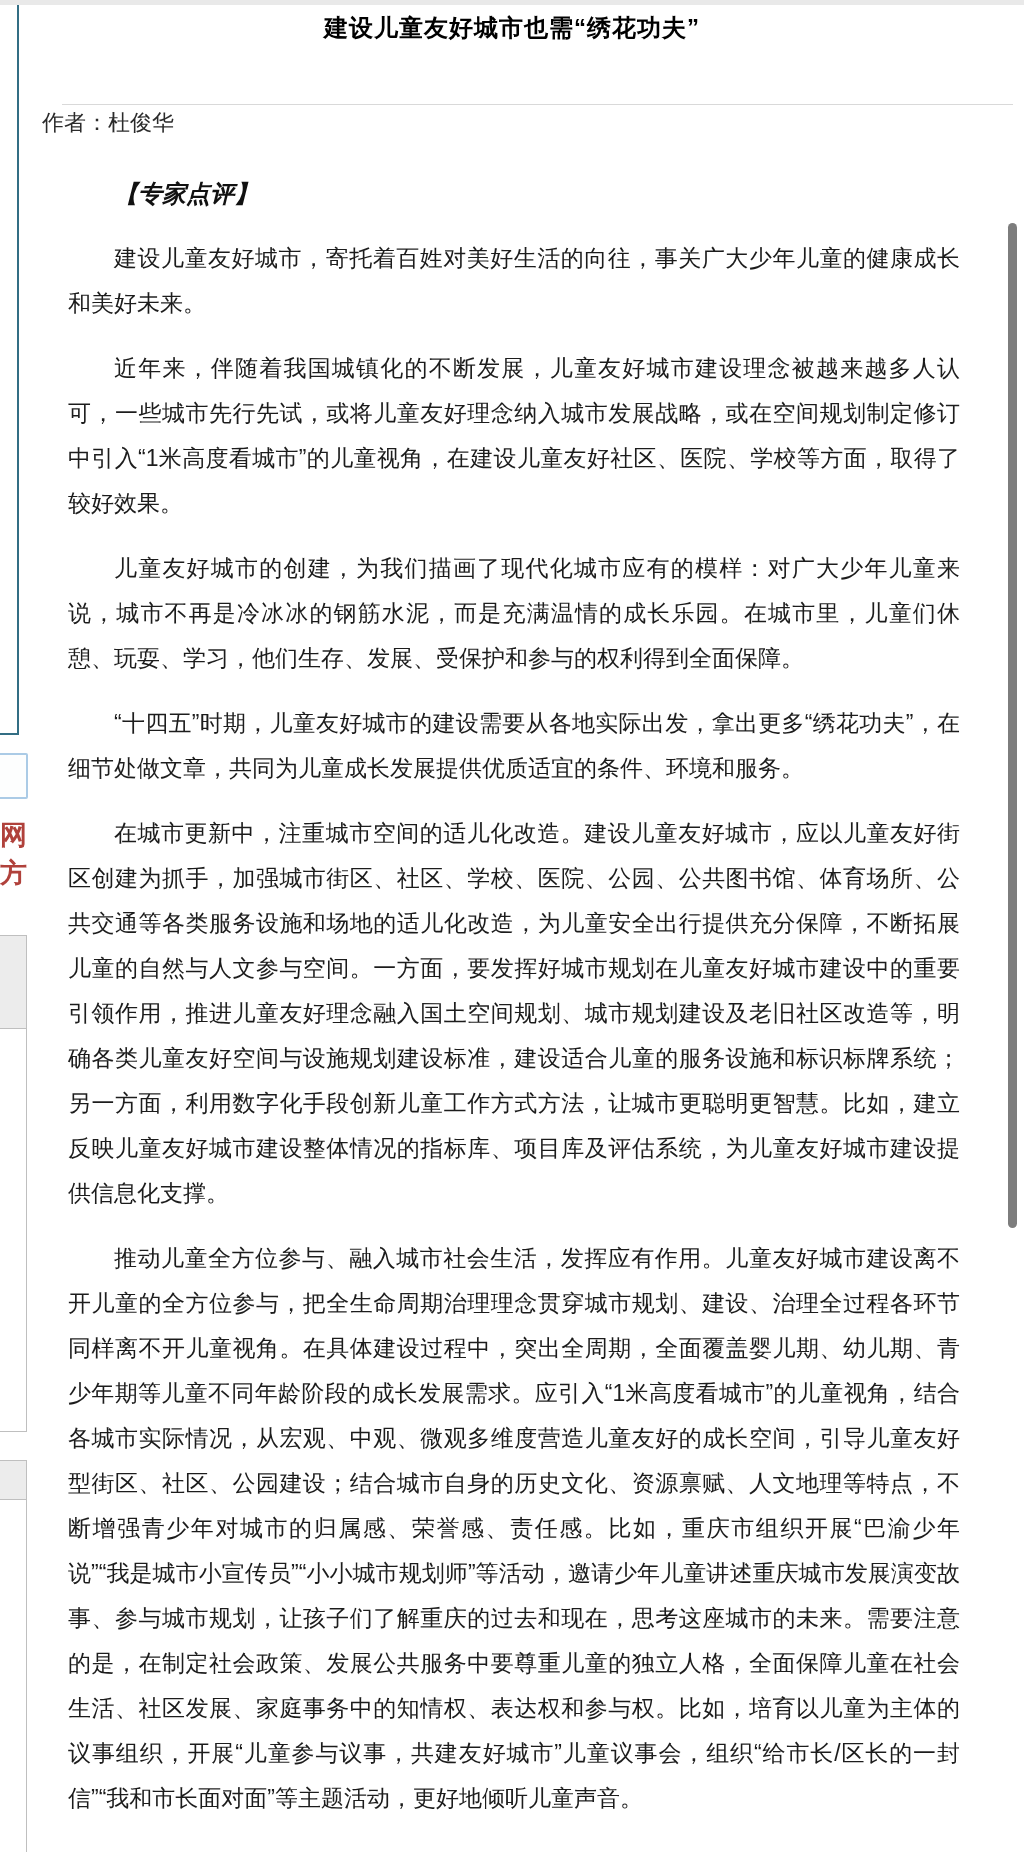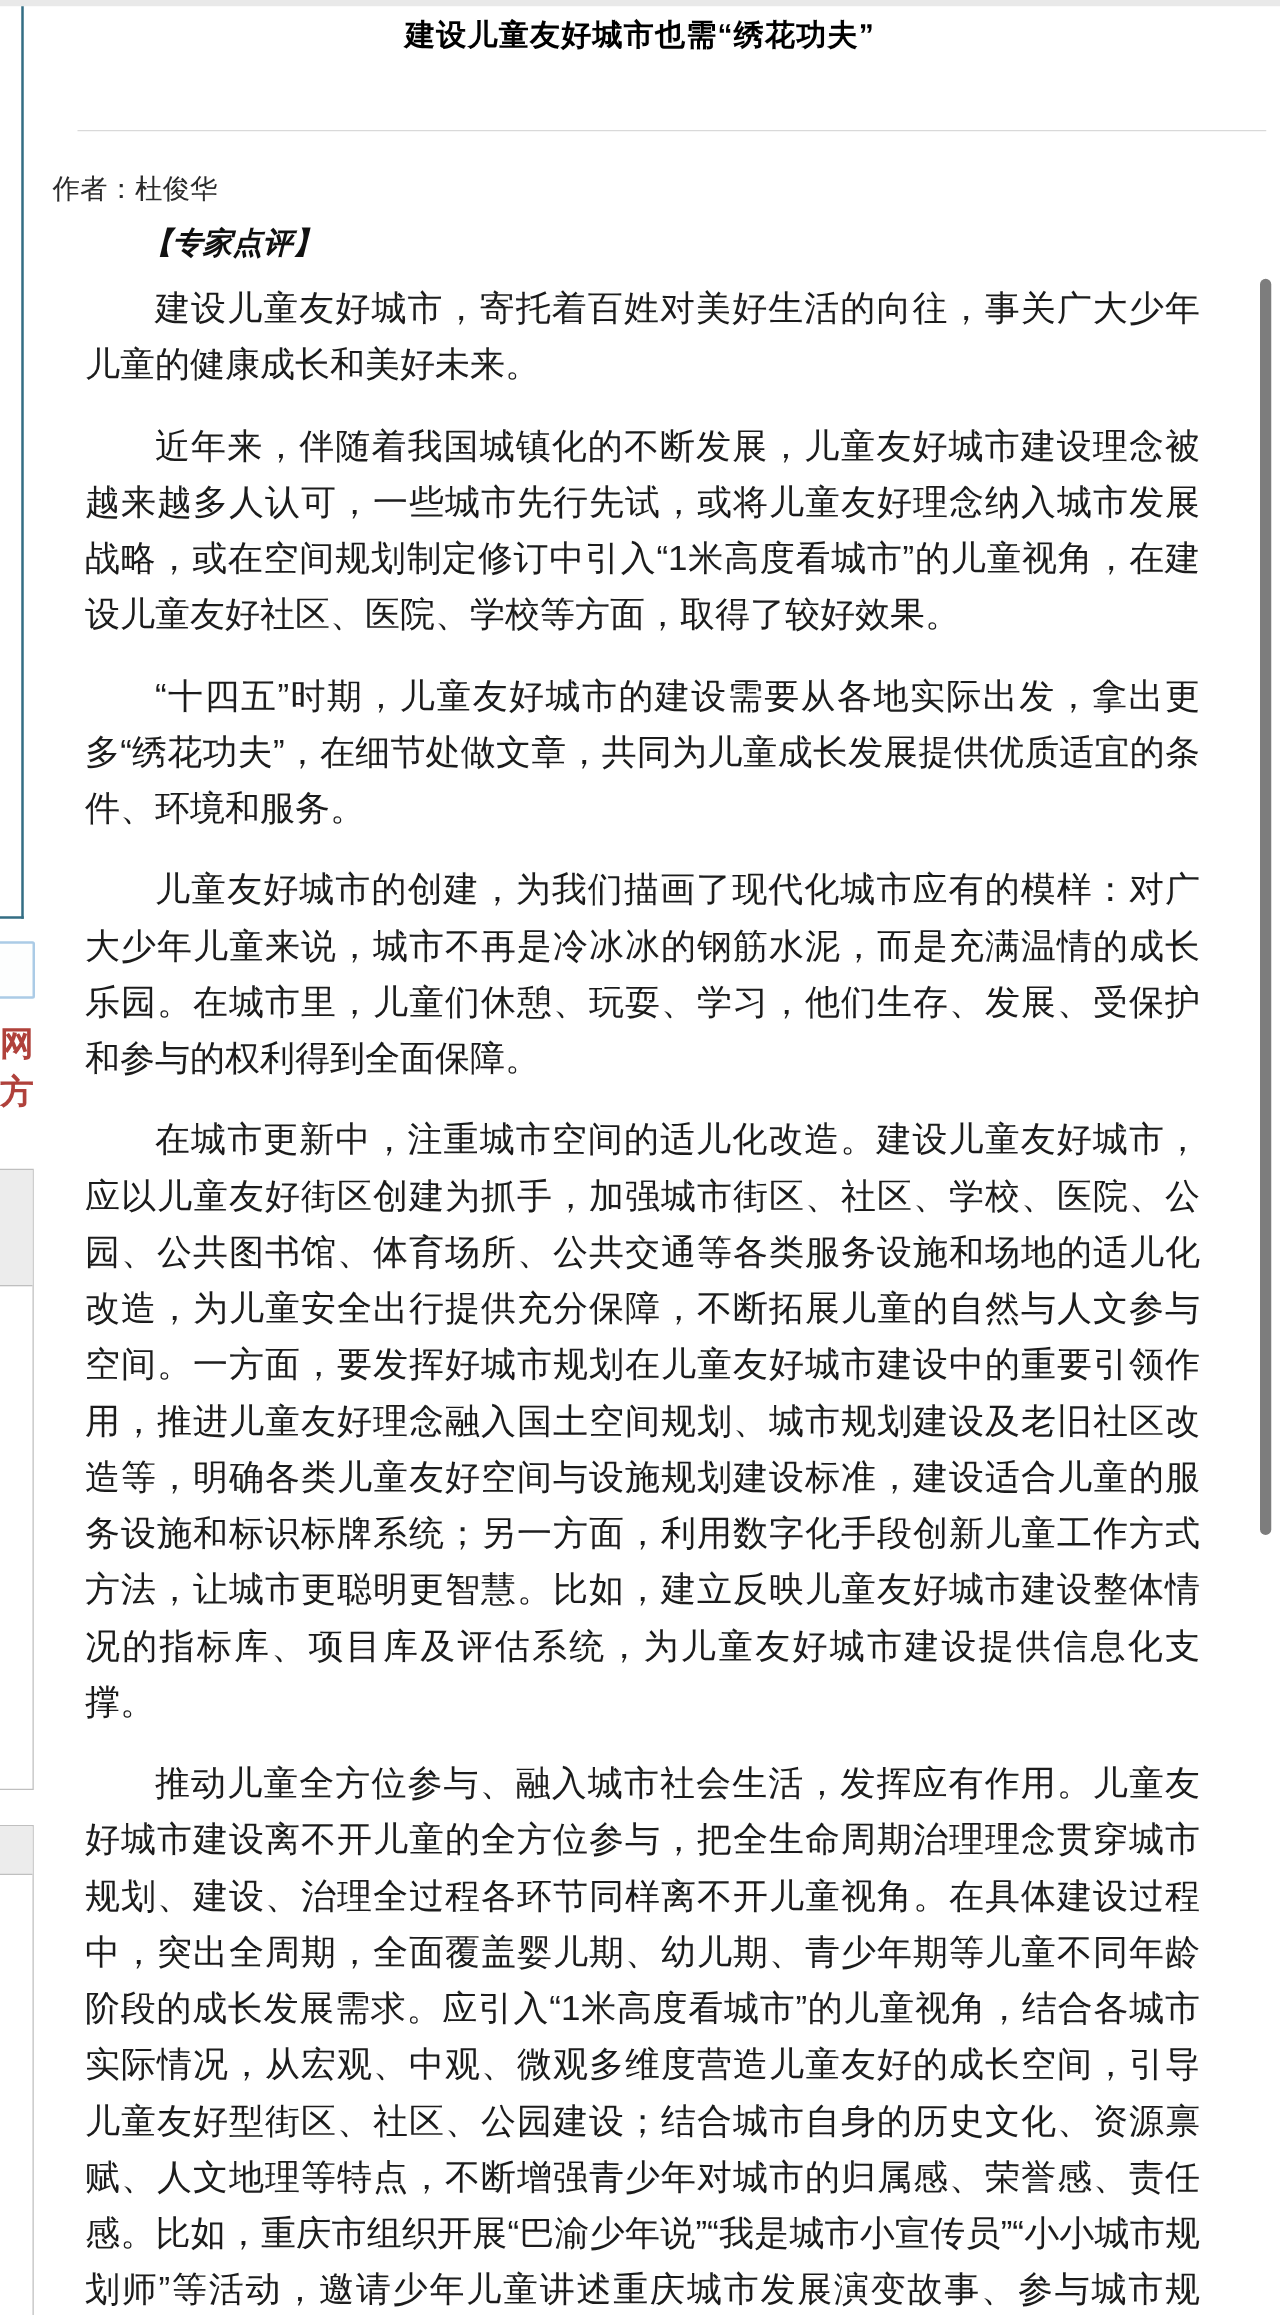--- a/index.html
+++ b/index.html
@@ -35,35 +35,35 @@
   
   .article{position:absolute;left:0;top:0;width:1024px;}
   h1.title{
     position:absolute;top:12px;left:60px;width:904px;margin:0;
     text-align:center;font-size:24px;font-weight:bold;color:#000;
     letter-spacing:1px;
   }
   .rule{position:absolute;top:104px;left:62px;width:951px;height:0;
     border-top:1px solid #d9d9d9;}
   .byline{
-    position:absolute;top:136px;left:42px;width:970px;
+    position:absolute;top:108px;left:42px;width:970px;
     display:flex;justify-content:space-between;align-items:baseline;
     font-size:22px;color:#2b2b2b;
   }
   .byline .source{color:#4e9cb8;}
   .section-heading{
     position:absolute;top:178px;left:62px;width:900px;margin:0;
     font-size:24px;font-weight:bold;color:#111;text-indent:52px;font-style:italic;
   }
   .body-text{
     position:absolute;top:224px;left:68px;width:892px;
   }
   .body-text p{
-    margin:0 0 20px 0;
-    font-size:28px;line-height:45px;color:#1c1c1c;
+    margin:12px 0 20px 0;
+    font-size:23px;line-height:45px;color:#1c1c1c;
     text-indent:2em;text-align:justify;
   }
 </style>
 </head>
 <body>
 
 <div class="top-strip"></div>
 
 <div class="teal-vline"></div>
 <div class="teal-hline"></div>
@@ -82,18 +82,18 @@
 <div class="article">
   <h1 class="title">建设儿童友好城市也需“绣花功夫”</h1>
   <div class="rule"></div>
   <div class="byline">
     <span class="author">作者：杜俊华</span>
   </div>
   <div class="section-heading">【专家点评】</div>
   <div class="body-text">
     <p>建设儿童友好城市，寄托着百姓对美好生活的向往，事关广大少年儿童的健康成长和美好未来。</p>
     <p>近年来，伴随着我国城镇化的不断发展，儿童友好城市建设理念被越来越多人认可，一些城市先行先试，或将儿童友好理念纳入城市发展战略，或在空间规划制定修订中引入“1米高度看城市”的儿童视角，在建设儿童友好社区、医院、学校等方面，取得了较好效果。</p>
+    <p>儿童友好城市的创建，为我们描画了现代化城市应有的模样：对广大少年儿童来说，城市不再是冷冰冰的钢筋水泥，而是充满温情的成长乐园。在城市里，儿童们休憩、玩耍、学习，他们生存、发展、受保护和参与的权利得到全面保障。</p>
     <p>“十四五”时期，儿童友好城市的建设需要从各地实际出发，拿出更多“绣花功夫”，在细节处做文章，共同为儿童成长发展提供优质适宜的条件、环境和服务。</p>
-    <p>儿童友好城市的创建，为我们描画了现代化城市应有的模样：对广大少年儿童来说，城市不再是冷冰冰的钢筋水泥，而是充满温情的成长乐园。在城市里，儿童们休憩、玩耍、学习，他们生存、发展、受保护和参与的权利得到全面保障。</p>
     <p>在城市更新中，注重城市空间的适儿化改造。建设儿童友好城市，应以儿童友好街区创建为抓手，加强城市街区、社区、学校、医院、公园、公共图书馆、体育场所、公共交通等各类服务设施和场地的适儿化改造，为儿童安全出行提供充分保障，不断拓展儿童的自然与人文参与空间。一方面，要发挥好城市规划在儿童友好城市建设中的重要引领作用，推进儿童友好理念融入国土空间规划、城市规划建设及老旧社区改造等，明确各类儿童友好空间与设施规划建设标准，建设适合儿童的服务设施和标识标牌系统；另一方面，利用数字化手段创新儿童工作方式方法，让城市更聪明更智慧。比如，建立反映儿童友好城市建设整体情况的指标库、项目库及评估系统，为儿童友好城市建设提供信息化支撑。</p>
     <p>推动儿童全方位参与、融入城市社会生活，发挥应有作用。儿童友好城市建设离不开儿童的全方位参与，把全生命周期治理理念贯穿城市规划、建设、治理全过程各环节同样离不开儿童视角。在具体建设过程中，突出全周期，全面覆盖婴儿期、幼儿期、青少年期等儿童不同年龄阶段的成长发展需求。应引入“1米高度看城市”的儿童视角，结合各城市实际情况，从宏观、中观、微观多维度营造儿童友好的成长空间，引导儿童友好型街区、社区、公园建设；结合城市自身的历史文化、资源禀赋、人文地理等特点，不断增强青少年对城市的归属感、荣誉感、责任感。比如，重庆市组织开展“巴渝少年说”“我是城市小宣传员”“小小城市规划师”等活动，邀请少年儿童讲述重庆城市发展演变故事、参与城市规划，让孩子们了解重庆的过去和现在，思考这座城市的未来。需要注意的是，在制定社会政策、发展公共服务中要尊重儿童的独立人格，全面保障儿童在社会生活、社区发展、家庭事务中的知情权、表达权和参与权。比如，培育以儿童为主体的议事组织，开展“儿童参与议事，共建友好城市”儿童议事会，组织“给市长/区长的一封信”“我和市长面对面”等主题活动，更好地倾听儿童声音。</p>
   </div>
 </div>
 
 </body></html>

